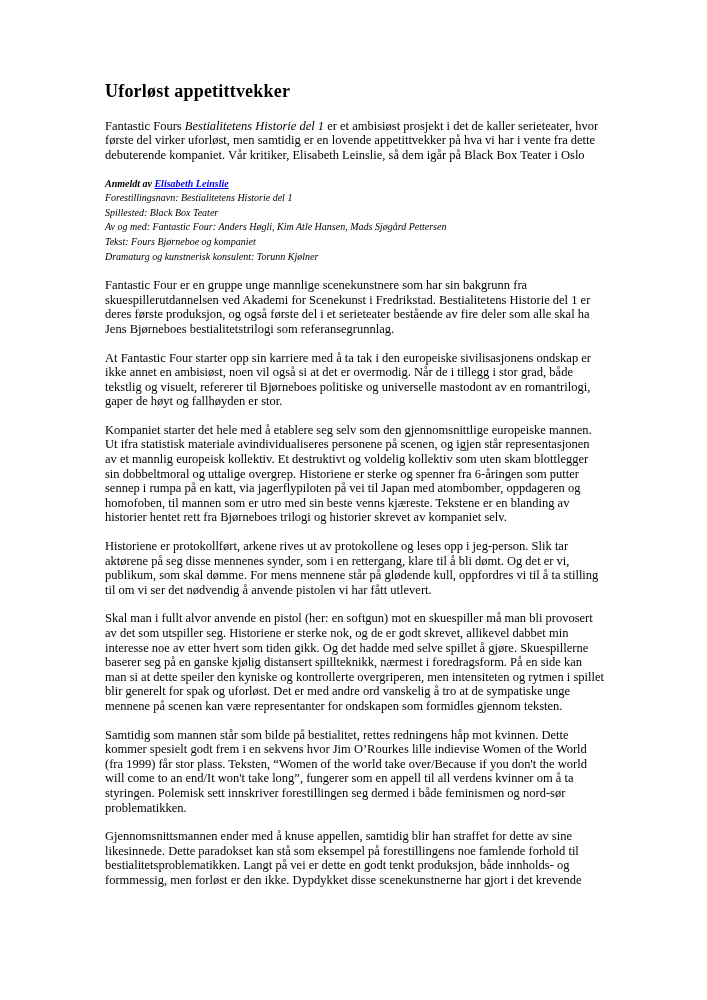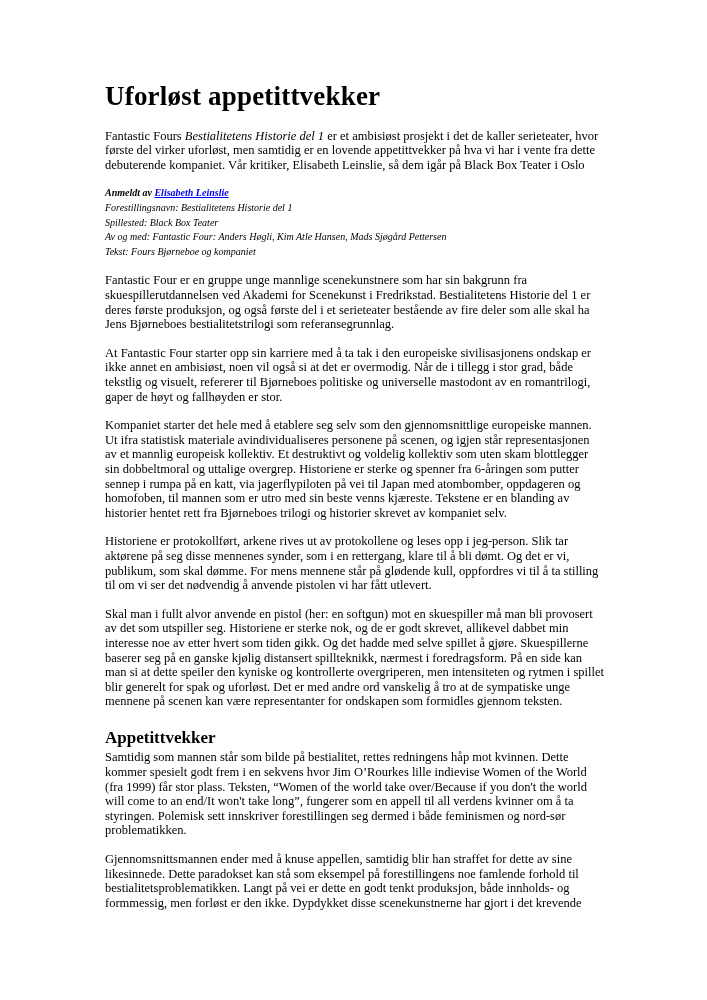--- a/index.html
+++ b/index.html
@@ -15,21 +15,21 @@
     font-family: "Liberation Serif", "DejaVu Serif", serif;
     color: #000000;
   }
   .page {
     width: 707px;
     height: 1000px;
     padding: 82px 103px 0 105px;
     background: #ffffff;
   }
   h1.article-title {
-    font-size: 27px;
+    font-size: 18px;
     font-weight: bold;
     margin: 0 0 17px 0;
     line-height: 1.1;
     letter-spacing: 0.2px;
   }
   p.body-par {
     font-size: 12.5px;
     line-height: 14.6px;
     margin: 0 0 14px 0;
   }
@@ -70,27 +70,27 @@
   </p>
 
   <div class="credits-block">
     <div class="byline">
       <span>Anmeldt av </span><a class="author-link" href="#">Elisabeth Leinslie</a>
     </div>
     <div>Forestillingsnavn: Bestialitetens Historie del 1</div>
     <div>Spillested: Black Box Teater</div>
     <div>Av og med: Fantastic Four: Anders Høgli, Kim Atle Hansen, Mads Sjøgård Pettersen</div>
     <div>Tekst: Fours Bjørneboe og kompaniet</div>
+    <div>Dramaturg og kunstnerisk konsulent: Torunn Kjølner</div>
   </div>
 
   <p class="body-par">Fantastic Four er en gruppe unge mannlige scenekunstnere som har sin bakgrunn fra skuespillerutdannelsen ved Akademi for Scenekunst i Fredrikstad. Bestialitetens Historie del 1 er deres første produksjon, og også første del i et serieteater bestående av fire deler som alle skal ha Jens Bjørneboes bestialitetstrilogi som referansegrunnlag.</p>
 
   <p class="body-par">At Fantastic Four starter opp sin karriere med å ta tak i den europeiske sivilisasjonens ondskap er ikke annet en ambisiøst, noen vil også si at det er overmodig. Når de i tillegg i stor grad, både tekstlig og visuelt, refererer til Bjørneboes politiske og universelle mastodont av en romantrilogi, gaper de høyt og fallhøyden er stor.</p>
   <p class="body-par">Kompaniet starter det hele med å etablere seg selv som den gjennomsnittlige europeiske mannen. Ut ifra statistisk materiale avindividualiseres personene på scenen, og igjen står representasjonen av et mannlig europeisk kollektiv. Et destruktivt og voldelig kollektiv som uten skam blottlegger sin dobbeltmoral og uttalige overgrep. Historiene er sterke og spenner fra 6-åringen som putter sennep i rumpa på en katt, via jagerflypiloten på vei til Japan med atombomber, oppdageren og homofoben, til mannen som er utro med sin beste venns kjæreste. Tekstene er en blanding av historier hentet rett fra Bjørneboes trilogi og historier skrevet av kompaniet selv.</p>
 
   <p class="body-par">Historiene er protokollført, arkene rives ut av protokollene og leses opp i jeg-person. Slik tar aktørene på seg disse mennenes synder, som i en rettergang, klare til å bli dømt. Og det er vi, publikum, som skal dømme. For mens mennene står på glødende kull, oppfordres vi til å ta stilling til om vi ser det nødvendig å anvende pistolen vi har fått utlevert.</p>
   <p class="body-par">Skal man i fullt alvor anvende en pistol (her: en softgun) mot en skuespiller må man bli provosert av det som utspiller seg. Historiene er sterke nok, og de er godt skrevet, allikevel dabbet min interesse noe av etter hvert som tiden gikk. Og det hadde med selve spillet å gjøre. Skuespillerne baserer seg på en ganske kjølig distansert spillteknikk, nærmest i foredragsform. På en side kan man si at dette speiler den kyniske og kontrollerte overgriperen, men intensiteten og rytmen i spillet blir generelt for spak og uforløst. Det er med andre ord vanskelig å tro at de sympatiske unge mennene på scenen kan være representanter for ondskapen som formidles gjennom teksten.</p>
 
-  <h2 class="section-heading">Appetittvekker</h2>
   <p class="body-par">Samtidig som mannen står som bilde på bestialitet, rettes redningens håp mot kvinnen. Dette kommer spesielt godt frem i en sekvens hvor Jim O’Rourkes lille indievise Women of the World (fra 1999) får stor plass. Teksten, “Women of the world take over/Because if you don't the world will come to an end/It won't take long”, fungerer som en appell til all verdens kvinner om å ta styringen. Polemisk sett innskriver forestillingen seg dermed i både feminismen og nord-sør problematikken.</p>
   <p class="body-par">Gjennomsnittsmannen ender med å knuse appellen, samtidig blir han straffet for dette av sine likesinnede. Dette paradokset kan stå som eksempel på forestillingens noe famlende forhold til bestialitetsproblematikken. Langt på vei er dette en godt tenkt produksjon, både innholds- og formmessig, men forløst er den ikke. Dypdykket disse scenekunstnerne har gjort i det krevende</p>
 
 </div>
 
 </body></html>

